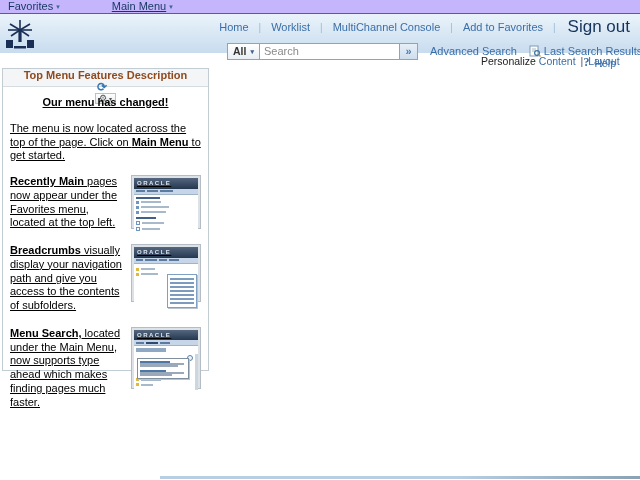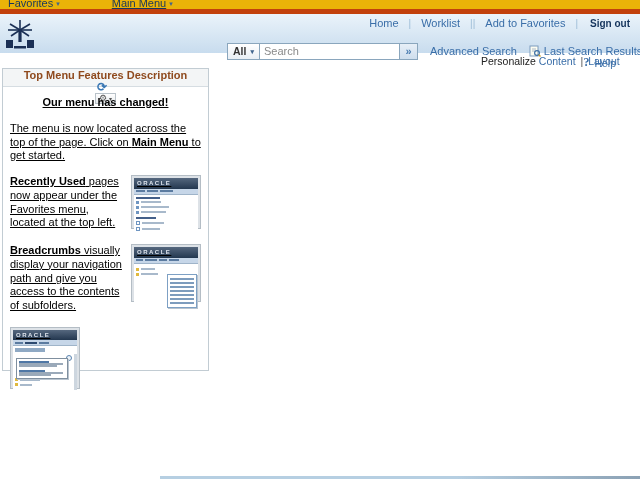--- a/index.html
+++ b/index.html
@@ -2,42 +2,42 @@
 <html><head>
 <meta charset="utf-8">
 <style>
   * { box-sizing: border-box; margin: 0; padding: 0; }
   html,body { width:640px; height:480px; overflow:hidden; background:#fff;
     font-family:"Liberation Sans", sans-serif; }
   .page { position:relative; width:640px; height:480px; background:#fff; }
 
   
   .menubar { position:absolute; top:0; left:0; width:640px; height:14px;
-    background:#eab308; border-bottom:5px solid #c2410c;
-    display:flex; align-items:flex-end; font-size:11px; color:#17375e; }
+    background:#c4b5fd; border-bottom:1px solid #c2410c;
+    display:flex; align-items:flex-start; font-size:11px; color:#17375e; }
   .menubar .mitem { display:flex; align-items:center; gap:3px; padding:0 6px; cursor:default; }
   .menubar .mitem.fav { margin-left:2px; }
   .menubar .mitem.mm { margin-left:40px; }
   .menubar .mitem.mm .mlabel { text-decoration:underline; }
   .caret { font-size:7px; color:#41658e; line-height:1; }
 
   
   .hdr { position:absolute; top:14px; left:0; width:640px; height:39px;
     background:linear-gradient(#eaf3fa, #c8dcee); }
   .logo { position:absolute; left:4px; top:2px; display:flex; align-items:center; gap:4px; }
   .crest { width:32px; height:34px; }
   .uline1 { font-size:7px; font-weight:bold; letter-spacing:1.2px; color:#1a2f55; }
   .uline2 { font-family:"Liberation Serif", serif; font-size:14px; font-weight:bold;
     letter-spacing:0.3px; color:#8e1526; line-height:1.05; }
 
   .hdr-links { position:absolute; top:3px; right:6px; display:flex; align-items:center;
     gap:0; font-size:11px; white-space:nowrap; }
   .hdr-links a { color:#3a6ea8; text-decoration:none; padding:0 10px; }
   .hdr-links .sep { color:#9cbcd6; font-size:10px; }
-  .hdr-links .signout { color:#15345c; font-weight:bold; font-size:10px; padding:0 4px 0 12px; }
+  .hdr-links .signout { color:#15345c; font-weight:normal; font-size:17px; padding:0 4px 0 12px; }
 
   .searchrow { position:absolute; left:199px; top:28px; display:flex; align-items:center; height:18px;padding-left:28px; }
   .scopebox { height:17px; background:linear-gradient(#ffffff,#e8eef4); border:1px solid #8aa6bd;
     display:flex; align-items:center; gap:4px; padding:0 5px; font-size:10.5px; font-weight:bold;
     color:#333; }
   .searchinput { height:17px; width:140px; border:1px solid #8aa6bd; border-left:none;
     font-size:11px; padding:0 4px; color:#444; outline:none;
     font-family:"Liberation Sans", sans-serif; }
   .searchinput::placeholder { color:#8a8a8a; opacity:1; }
   .gobtn { height:17px; width:18px; border:1px solid #8aa6bd; border-left:none;
@@ -144,20 +144,21 @@
           <rect x="10" y="30" width="12" height="2.5"></rect>
         </g>
       </svg>
     </div>
 
     <div class="hdr-links">
       <a href="#">Home</a>
       <span class="sep">|</span>
       <a href="#">Worklist</a>
       <span class="sep">|</span>
+      <a href="#">MultiChannel Console</a>
       <span class="sep">|</span>
       <a href="#">Add to Favorites</a>
       <span class="sep">|</span>
       <a href="#" class="signout">Sign out</a>
     </div>
 
     <div class="searchrow">
       <div class="scopebox">
         <span>All</span>
         <span class="caret">▾</span>
@@ -204,21 +205,21 @@
       </span>
     </div>
 
     <div class="pg-body">
       <div class="banner">Our menu has changed!</div>
 
       <div class="intro"><span>The menu is now located across the top of the page. Click on </span><span class="b">Main Menu</span><span> to get started.</span></div>
 
 
       <div class="feat">
-        <div class="feat-text"><span class="b">Recently Used</span><span> pages now appear under the Favorites menu, located at the top left.</span></div>
+        <div class="feat-text"><span class="b">Recently Main</span><span> pages now appear under the Favorites menu, located at the top left.</span></div>
         <div class="thumb" style="height:54px;">
           <div class="t-head">ORACLE</div>
           <div class="t-menubar">
             <i style="width:9px"></i>
               <i style="width:11px"></i>
               <i style="width:13px"></i>
           </div>
           <div class="t-body" style="height:36px;">
             <div class="t-ln" style="width:24px;background:#44608a;margin-bottom:2px"></div>
             <div class="t-row">
@@ -272,20 +273,21 @@
                 <div class="t-ln"></div>
               <div class="t-ln"></div>
                 <div class="t-ln"></div>
               <div class="t-ln"></div>
             </div>
           </div>
         </div>
       </div>
 
       <div class="feat">
+        <div class="feat-text"><span class="b">Menu Search,</span><span> located under the Main Menu, now supports type ahead which makes finding pages much faster.</span></div>
         <div class="thumb" style="height:62px;">
           <div class="t-head">ORACLE</div>
           <div class="t-menubar">
             <i style="width:8px"></i>
               <i style="width:12px;background:#2d4a70"></i>
               <i style="width:10px"></i>
           </div>
           <div class="t-body" style="height:44px;">
             <div class="t-secbar" style="width:30px"></div>
             <div class="t-mag"></div>

